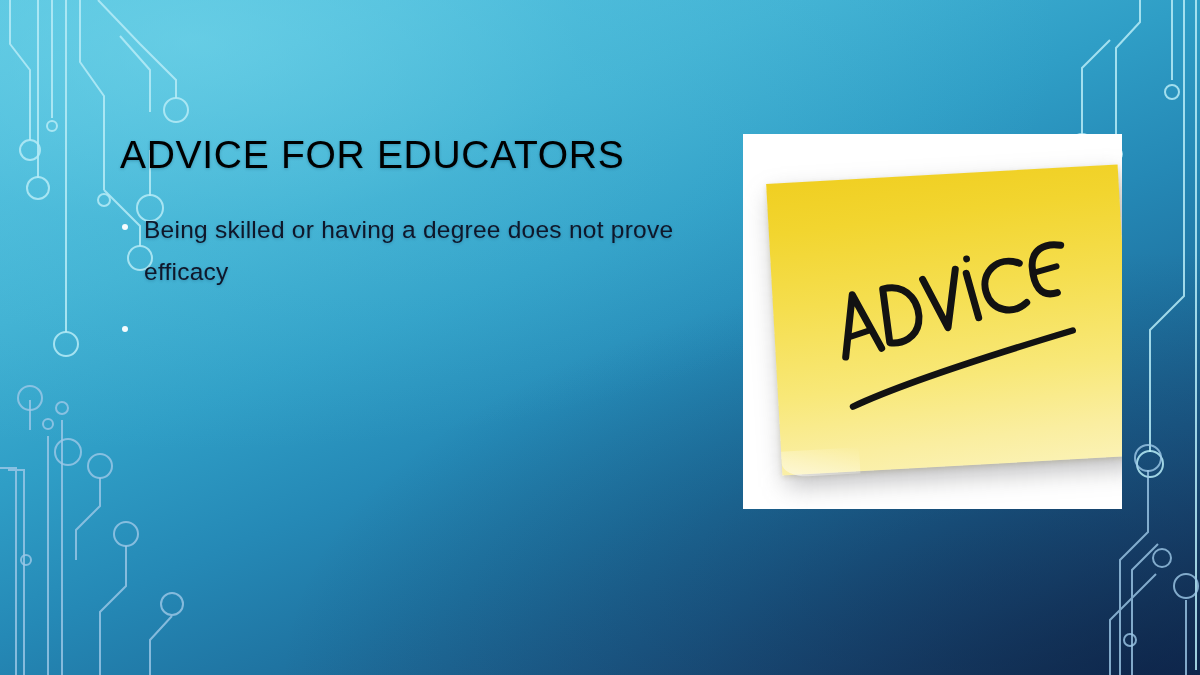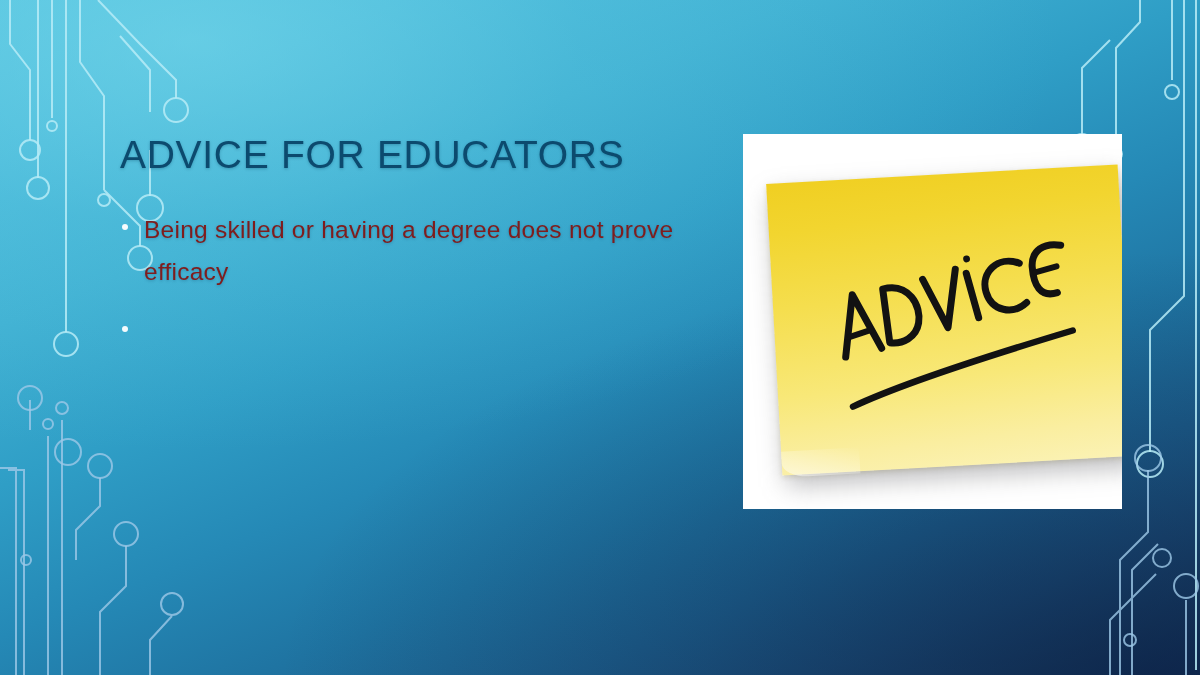--- a/index.html
+++ b/index.html
@@ -56,21 +56,21 @@
   }
   .circuit.left  { left: 0;  width: 230px; }
   .circuit.right { right: 0; width: 210px; }
 
   
   #title {
     position: absolute;
     left: 120px;
     top: 108px;
     width: 620px;
-    color: #0c4a6e;
+    color: #000000;
     font-size: 39px;
     font-weight: 300;
     letter-spacing: 0.7px;
     line-height: 1.1;
     text-transform: uppercase;
     text-shadow: 0 1px 3px rgba(0,60,90,0.30);
     white-space: nowrap;
   }
 
   
@@ -80,21 +80,21 @@
     top: 209px;
     width: 600px;
     margin: 0;
     padding: 0;
     list-style: none;
   }
   .bullet-item {
     position: relative;
     padding-left: 26px;
     margin-bottom: 18px;
-    color: #7f1d1d;
+    color: #0f172a;
     font-size: 24.5px;
     font-weight: 400;
     line-height: 42px;
     letter-spacing: 0.25px;
     text-shadow: 0 1px 3px rgba(0,55,85,0.28);
   }
   .bullet-item .dot {
     position: absolute;
     left: 4px;
     top: 15px;

